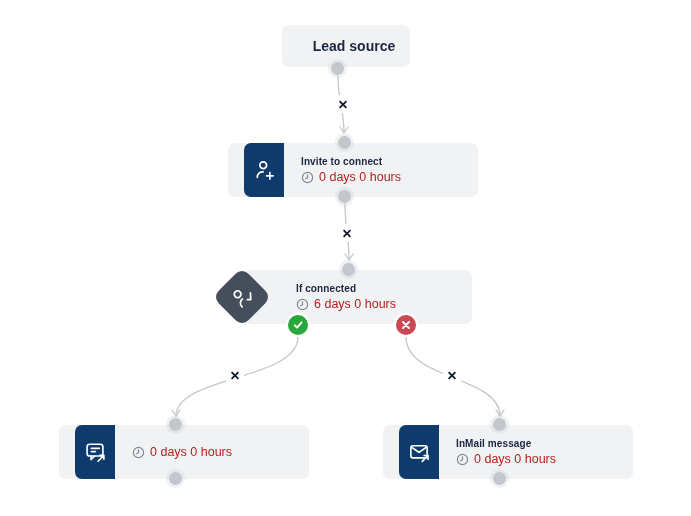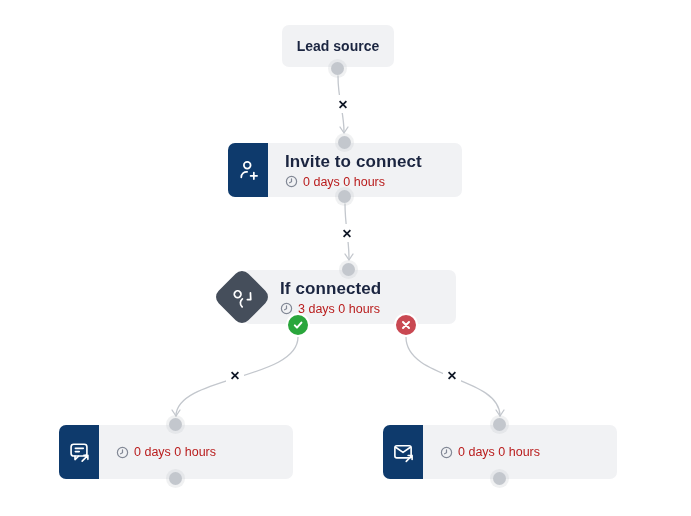--- a/index.html
+++ b/index.html
@@ -1,31 +1,31 @@
 <!DOCTYPE html>
 <html><head>
 <meta charset="utf-8">
 <style>
   html,body{margin:0;padding:0;background:#ffffff;}
   .canvas{
     position:relative;width:691px;height:516px;background:#ffffff;overflow:hidden;
     font-family:"Liberation Sans",sans-serif;
   }
   svg.edge-layer{position:absolute;left:0;top:0;width:691px;height:516px;z-index:1;}
-  .panel{position:absolute;background:#f1f2f4;border-radius:7px;z-index:2;display:flex;align-items:stretch;}
+  .panel{position:absolute;background:#f1f2f4;border-radius:7px;z-index:2;display:flex;align-items:stretch;padding-left:16px;}
   #node-lead{left:282px;top:25px;width:112px;height:42px;align-items:center;justify-content:center;}
   #node-invite{left:228px;top:143px;width:234px;height:54px;}
   #node-if{left:243px;top:270px;width:213px;height:54px;}
   #node-linkedin{left:59px;top:425px;width:234px;height:54px;}
   #node-inmail{left:383px;top:425px;width:234px;height:54px;}
   .icon-block{flex:0 0 40px;width:40px;background:#0e3a6c;border-radius:7px 0 0 7px;
     display:flex;align-items:center;justify-content:center;}
   .body{display:flex;flex-direction:column;justify-content:center;gap:3px;padding-left:17px;}
-  #node-if .body{padding-left:37px;text-align:right;}
-  .title{font-size:17px;font-weight:bold;color:#1b2540;letter-spacing:.1px;}
+  #node-if .body{padding-left:37px;}
+  .title{font-size:10px;font-weight:bold;color:#1b2540;letter-spacing:.1px;}
   .lead-title{font-size:14px;font-weight:bold;color:#1b2540;}
   .delay{display:flex;align-items:center;gap:5px;font-size:12.5px;color:#b91c1c;}
   .dot{position:absolute;width:13px;height:13px;border-radius:50%;background:#c3c7cd;
     box-shadow:0 0 0 3px rgba(195,199,205,.25);z-index:5;}
   .diamond{position:absolute;left:221px;top:276px;width:42px;height:42px;background:#454e5b;
     border-radius:9px;transform:rotate(45deg);z-index:6;}
   .diamond-glyph{position:absolute;left:229px;top:284px;width:26px;height:26px;
     transform:rotate(-45deg);z-index:7;}
   .branch{position:absolute;width:20px;height:20px;border-radius:50%;border:2px solid #fff;
     display:flex;align-items:center;justify-content:center;z-index:7;cursor:pointer;}
@@ -80,21 +80,21 @@
   </div>
 
   <div class="panel" id="node-if">
     <div class="body">
       <span class="title">If connected</span>
       <span class="delay">
         <svg width="13" height="13" viewBox="0 0 13 13" fill="none" stroke="#838996" stroke-width="1.2" stroke-linecap="round">
           <circle cx="6.5" cy="6.5" r="5.1"></circle>
             <path d="M6.5 3.9 V6.7 L4.6 7.8"></path>
         </svg>
-        <span>3 days 0 hours</span>
+        <span>6 days 0 hours</span>
       </span>
     </div>
   </div>
   <div class="diamond"></div>
   <svg class="diamond-glyph" viewBox="0 0 24 24" fill="none" stroke="#ffffff" stroke-width="1.6" stroke-linecap="round" stroke-linejoin="round">
     <circle cx="11" cy="7.3" r="3.1"></circle>
     <path d="M5.6 18.6 C5.6 15 8.2 13.3 11 13.5"></path>
     <path d="M13.8 17.2 L16 19.4 L20.2 14.8"></path>
   </svg>
   <div class="branch" id="branch-yes">
@@ -130,20 +130,21 @@
 
   <div class="panel" id="node-inmail">
     <div class="icon-block">
       <svg width="26" height="26" viewBox="0 0 24 24" fill="none" stroke="#ffffff" stroke-width="1.5" stroke-linecap="round" stroke-linejoin="round">
         <rect x="4.5" y="6.2" width="15" height="11.2" rx="1.8"></rect>
         <path d="M5.2 7.6 L12 12.4 L18.8 7.6"></path>
         <path d="M15 20.6 L20.4 15.2 M16.7 15.2 H20.4 V18.9"></path>
       </svg>
     </div>
     <div class="body">
+      <span class="title">InMail message</span>
       <span class="delay">
         <svg width="13" height="13" viewBox="0 0 13 13" fill="none" stroke="#838996" stroke-width="1.2" stroke-linecap="round">
           <circle cx="6.5" cy="6.5" r="5.1"></circle>
             <path d="M6.5 3.9 V6.7 L4.6 7.8"></path>
         </svg>
         <span>0 days 0 hours</span>
       </span>
     </div>
   </div>
 

